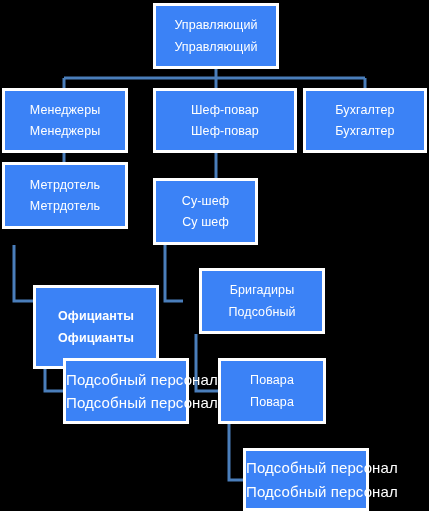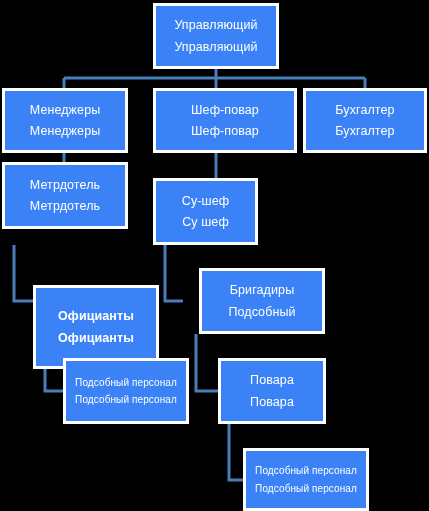--- a/index.html
+++ b/index.html
@@ -42,21 +42,21 @@
     display: block;
     width: 100%;
     text-align: center;
     white-space: nowrap;
     line-height: 1.15;
     font-size: 12.5px;
     letter-spacing: 0.1px;
     color: #FFFFFF;
   }
   .node-line.l1 { margin-bottom: 7px; }
-  .node.wide .node-line { font-size: 10px; text-align: center; }
+  .node.wide .node-line { font-size: 15px; text-align: center; }
   .node.wide .node-line.l1 { margin-bottom: 6px; }
 </style>
 </head>
 <body>
 
 <div id="canvas">
 
   <svg id="connector-layer" viewBox="0 0 429 511" width="429" height="511" xmlns="http://www.w3.org/2000/svg">
       <polyline points="216,69 216,78" fill="none" stroke="#4A7EBB" stroke-width="3" stroke-linecap="butt" stroke-linejoin="miter"></polyline>
       <polyline points="64,78 365,78" fill="none" stroke="#4A7EBB" stroke-width="3" stroke-linecap="butt" stroke-linejoin="miter"></polyline>

